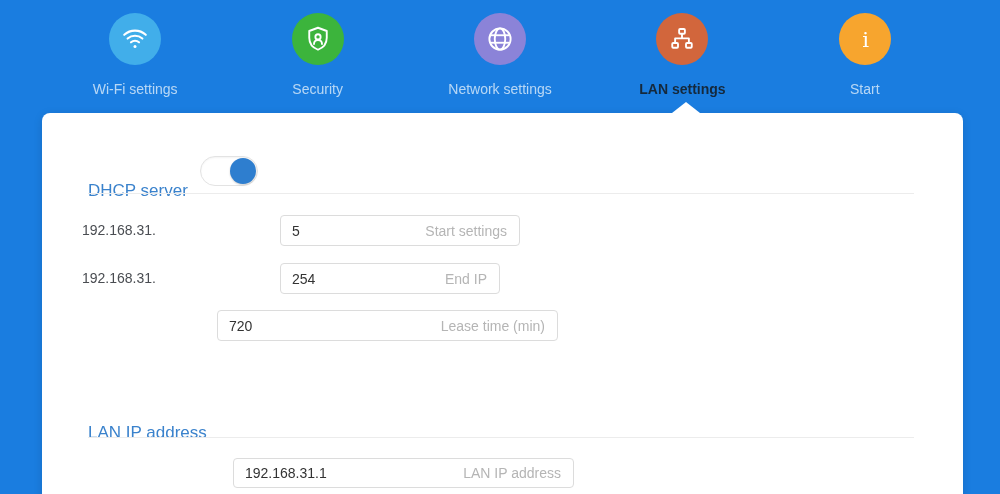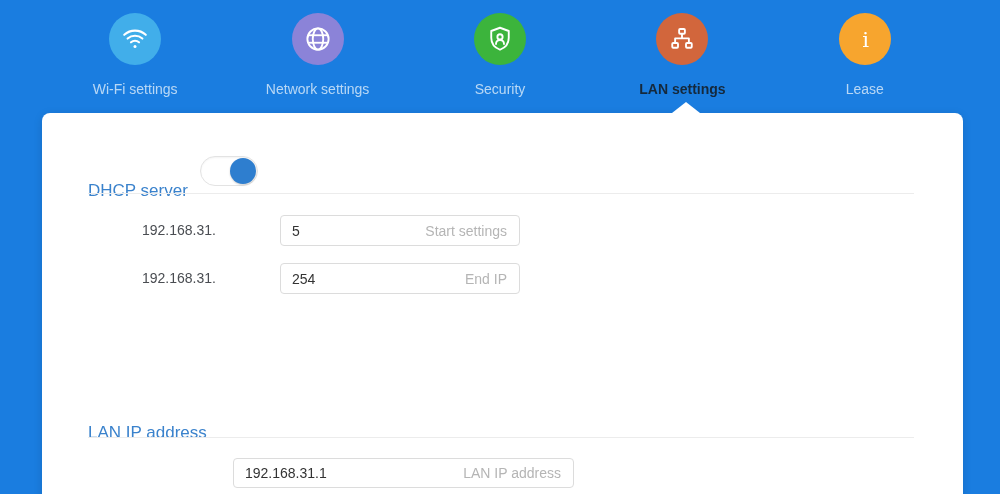--- a/index.html
+++ b/index.html
@@ -60,40 +60,40 @@
     cursor: pointer;
   }
   .toggle-knob {
     position: absolute; top: 1px; right: 1px; width: 26px; height: 26px;
     border-radius: 50%; background: #2e7ecf;
     box-shadow: 0 1px 2px rgba(0,0,0,0.2);
   }
 
   
   .prefix {
-    position: absolute; left: 40px; width: 194px; text-align: center;
+    position: absolute; left: 40px; width: 194px; text-align: left;
     font-size: 14px; color: #4a4d52;
   }
   .field {
     position: absolute; height: 31px;
     border: 1px solid #dcdcdc; border-radius: 4px; background: #fff;
   }
   .field input {
     width: 100%; height: 100%; border: none; outline: none; background: transparent;
     padding: 0 110px 0 11px; font-size: 14px; color: #333;
     font-family: "Liberation Sans", sans-serif;
   }
   .field .hint {
     position: absolute; right: 12px; top: 0; height: 100%;
     display: flex; align-items: center;
     font-size: 14px; color: #b5b5b5; pointer-events: none; white-space: nowrap;
   }
 
   .f-row1 { left: 238px; top: 102px; width: 240px; }
-  .f-row2 { left: 238px; top: 150px; width: 240px; }
+  .f-row2 { left: 238px; top: 150px; width: 220px; }
   .f-row3 { left: 175px; top: 197px; width: 341px; }
   .f-lan  { left: 191px; top: 345px; width: 341px; height: 30px; }
   .p-row1 { top: 109px; }
   .p-row2 { top: 157px; }
   .t-dhcp { top: 48px; }
   .t-lan  { top: 290px; }
   .d-1 { top: 80px; }
   .d-2 { top: 324px; }
 </style>
 </head>
@@ -107,61 +107,61 @@
         <path d="M3.4 8.6 a13 13 0 0 1 17.2 0"></path>
         <path d="M6.1 11.6 a9 9 0 0 1 11.8 0"></path>
         <path d="M8.8 14.6 a5 5 0 0 1 6.4 0"></path>
         <circle cx="12" cy="18" r="1.2" fill="#ffffff" stroke="none"></circle>
       </svg>
     </div>
     <div class="nav-label">Wi-Fi settings</div>
   </div>
 
   <div class="nav-item">
+    <div class="nav-circle" style="background: rgb(60, 180, 60);">
+      <svg width="30" height="30" viewBox="0 0 24 24" fill="none" stroke="#ffffff" stroke-width="1.5" stroke-linejoin="round" stroke-linecap="round">
+        <path d="M12 3 L19 5.6 V11 C19 15.4 16.1 19 12 20.6 C7.9 19 5 15.4 5 11 V5.6 Z"></path>
+        <circle cx="12" cy="10.3" r="2.1"></circle>
+        <path d="M8.8 16 C8.8 13.9 10.2 12.9 12 12.9 C13.8 12.9 15.2 13.9 15.2 16"></path>
+      </svg>
+    </div>
+    <div class="nav-label">Security</div>
+  </div>
+
+  <div class="nav-item">
     <div class="nav-circle" style="background: rgb(139, 131, 216);">
       <svg width="30" height="30" viewBox="0 0 24 24" fill="none" stroke="#ffffff" stroke-width="1.5">
         <circle cx="12" cy="12" r="8.5"></circle>
         <ellipse cx="12" cy="12" rx="4.2" ry="8.5"></ellipse>
         <line x1="4.6" y1="9" x2="19.4" y2="9"></line>
         <line x1="4.6" y1="15" x2="19.4" y2="15"></line>
       </svg>
     </div>
     <div class="nav-label">Network settings</div>
-  </div>
-
-  <div class="nav-item">
-    <div class="nav-circle" style="background: rgb(60, 180, 60);">
-      <svg width="30" height="30" viewBox="0 0 24 24" fill="none" stroke="#ffffff" stroke-width="1.5" stroke-linejoin="round" stroke-linecap="round">
-        <path d="M12 3 L19 5.6 V11 C19 15.4 16.1 19 12 20.6 C7.9 19 5 15.4 5 11 V5.6 Z"></path>
-        <circle cx="12" cy="10.3" r="2.1"></circle>
-        <path d="M8.8 16 C8.8 13.9 10.2 12.9 12 12.9 C13.8 12.9 15.2 13.9 15.2 16"></path>
-      </svg>
-    </div>
-    <div class="nav-label">Security</div>
   </div>
 
   <div class="nav-item active">
     <div class="nav-circle" style="background: rgb(210, 102, 60);">
       <svg width="30" height="30" viewBox="0 0 24 24" fill="none" stroke="#ffffff" stroke-width="1.5" stroke-linejoin="round">
         <rect x="9.7" y="4" width="4.6" height="3.8" rx="0.8"></rect>
         <rect x="4.2" y="15.2" width="4.6" height="3.8" rx="0.8"></rect>
         <rect x="15.2" y="15.2" width="4.6" height="3.8" rx="0.8"></rect>
         <path d="M12 7.8 V11.5 M6.5 15.2 V11.5 H17.5 V15.2"></path>
       </svg>
     </div>
     <div class="nav-label">LAN settings</div>
   </div>
 
   <div class="nav-item">
     <div class="nav-circle" style="background: rgb(247, 165, 46);">
       <svg width="30" height="30" viewBox="0 0 24 24">
         <text x="12.5" y="18" font-family="DejaVu Serif, serif" font-size="17" fill="#ffffff" text-anchor="middle">i</text>
       </svg>
     </div>
-    <div class="nav-label">Lease</div>
+    <div class="nav-label">Start</div>
   </div>
 
 </div>
 
 <div class="card">
   <div class="card-notch"></div>
 
   <div class="section-title t-dhcp">DHCP server</div>
 
   <div class="toggle">
@@ -175,20 +175,24 @@
     <input type="text" value="5" style="">
     <span class="hint">Start settings</span>
   </div>
 
   <div class="prefix p-row2">192.168.31.</div>
   <div class="field f-row2">
     <input type="text" value="254" style="">
     <span class="hint">End IP</span>
   </div>
 
+  <div class="field f-row3">
+    <input type="text" value="720" style="">
+    <span class="hint">Lease time (min)</span>
+  </div>
 
   <div class="section-title t-lan">LAN IP address</div>
 
   <div class="divider d-2"></div>
 
   <div class="field f-lan">
     <input type="text" value="192.168.31.1" style="">
     <span class="hint">LAN IP address</span>
   </div>
 

